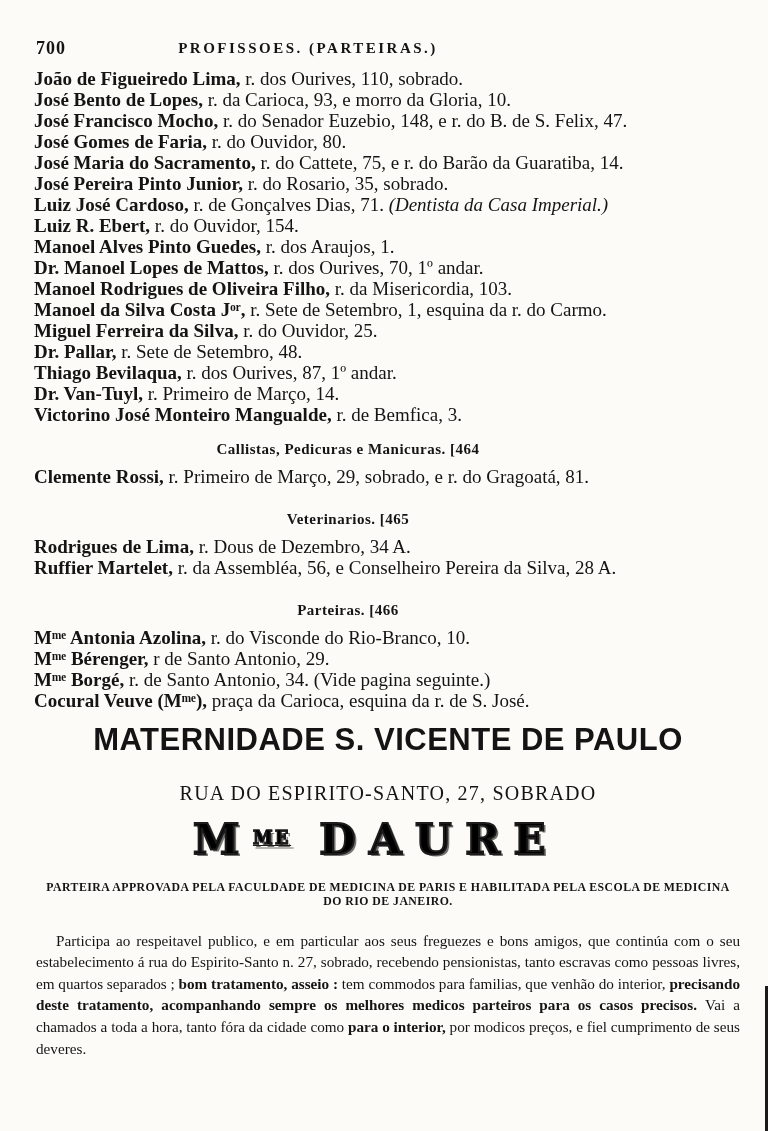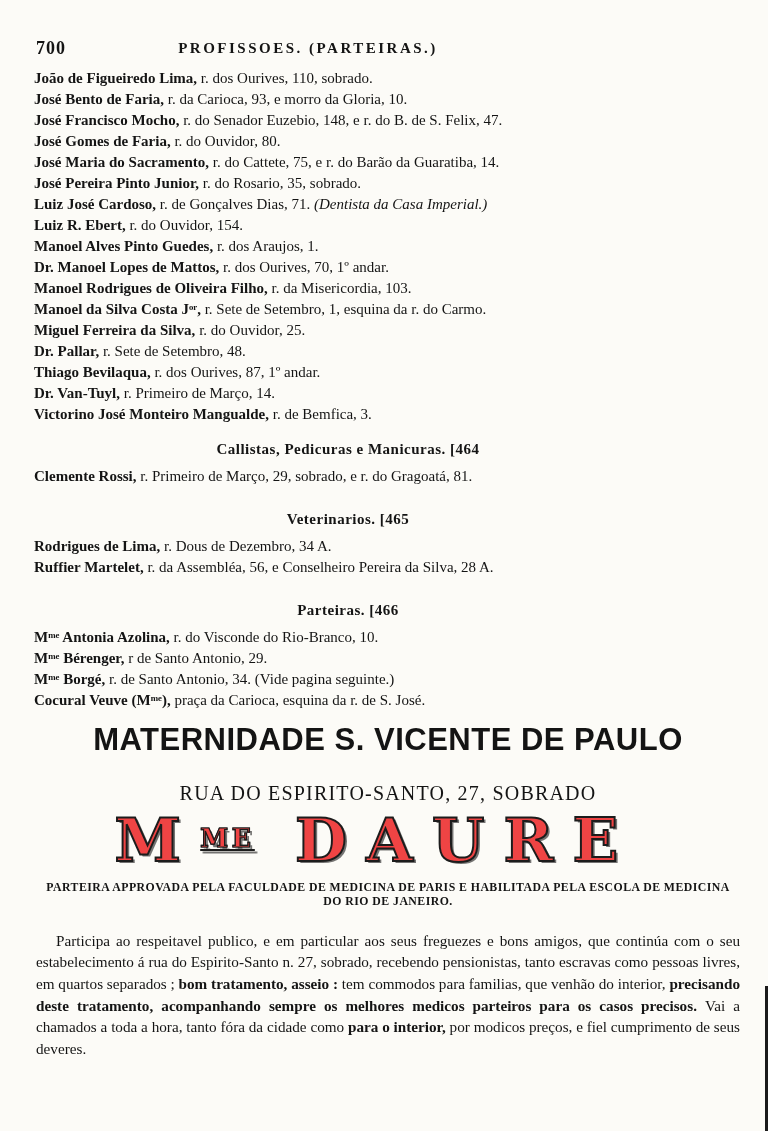--- a/index.html
+++ b/index.html
@@ -18,41 +18,41 @@
   .pg-num {
     position: absolute; left: 2px; top: 0;
     font-size: 18px; font-weight: bold; letter-spacing: 1px;
   }
   .pg-title {
     position: absolute; left: 0; right: 0; top: 2px;
     text-align: center; transform: translateX(-80px);
     font-size: 15px; font-weight: bold; letter-spacing: 2.5px;
   }
   .entries { margin: 0; }
-  .entry { margin: 0; font-size: 15px; line-height: 21px; }
+  .entry { margin: 0; font-size: 19px; line-height: 21px; }
   .nm { font-weight: bold; }
   .dt { font-weight: normal; }
   .note { font-style: italic; }
   .sec {
     margin: 14px 0 6px; text-align: center; transform: translateX(-40px);
     font-size: 15px; font-weight: bold; letter-spacing: 0.5px; line-height: 21px;
   }
   .sec.sp { margin-top: 22px; }
   .ad { margin-top: 10px; text-align: center; }
   .ad-title {
     margin: 0;
     font-family: "Liberation Sans", "DejaVu Sans", sans-serif;
     font-size: 31px; font-weight: bold; letter-spacing: 0.5px; line-height: 38px;
   }
   .ad-address { margin-top: 23px; font-size: 20px; letter-spacing: 1.2px; line-height: 22px; }
   .ad-name {
     margin-top: 6px; transform: translateX(-12px);
     font-family: "DejaVu Serif", serif;
-    font-size: 60px; font-weight: bold; letter-spacing: 0.32em; line-height: 56px;
-    color: #ef4444;
+    font-size: 42px; font-weight: bold; letter-spacing: 0.32em; line-height: 56px;
+    color: #000000;
     -webkit-text-stroke: 2px #1c1c1c;
     text-shadow: 2.5px 2.5px 0 rgba(25,25,25,0.6);
   }
   .ad-sup {
     font-size: 0.42em; vertical-align: 0.55em; letter-spacing: 0.15em;
     text-decoration: underline;
     -webkit-text-stroke: 1.2px #1c1c1c;
   }
   .ad-creds {
     margin: 12px auto 0; padding: 0 6px;
@@ -75,21 +75,21 @@
 
 <div class="page">
 
   <header class="pg-header">
     <span class="pg-num">700</span>
     <span class="pg-title">PROFISSOES. (PARTEIRAS.)</span>
   </header>
 
   <div class="entries">
     <p class="entry"><b class="nm">João de Figueiredo Lima,</b><span class="dt"> r. dos Ourives, 110, sobrado.</span></p>
-    <p class="entry"><b class="nm">José Bento de Faria,</b><span class="dt"> r. da Carioca, 93, e morro da Gloria, 10.</span></p>
+    <p class="entry"><b class="nm">José Bento de Lopes,</b><span class="dt"> r. da Carioca, 93, e morro da Gloria, 10.</span></p>
     <p class="entry"><b class="nm">José Francisco Mocho,</b><span class="dt"> r. do Senador Euzebio, 148, e r. do B. de S. Felix, 47.</span></p>
     <p class="entry"><b class="nm">José Gomes de Faria,</b><span class="dt"> r. do Ouvidor, 80.</span></p>
     <p class="entry"><b class="nm">José Maria do Sacramento,</b><span class="dt"> r. do Cattete, 75, e r. do Barão da Guaratiba, 14.</span></p>
     <p class="entry"><b class="nm">José Pereira Pinto Junior,</b><span class="dt"> r. do Rosario, 35, sobrado.</span></p>
     <p class="entry"><b class="nm">Luiz José Cardoso,</b><span class="dt"> r. de Gonçalves Dias, 71. </span><i class="note">(Dentista da Casa Imperial.)</i></p>
     <p class="entry"><b class="nm">Luiz R. Ebert,</b><span class="dt"> r. do Ouvidor, 154.</span></p>
     <p class="entry"><b class="nm">Manoel Alves Pinto Guedes,</b><span class="dt"> r. dos Araujos, 1.</span></p>
     <p class="entry"><b class="nm">Dr. Manoel Lopes de Mattos,</b><span class="dt"> r. dos Ourives, 70, 1º andar.</span></p>
     <p class="entry"><b class="nm">Manoel Rodrigues de Oliveira Filho,</b><span class="dt"> r. da Misericordia, 103.</span></p>
     <p class="entry"><b class="nm">Manoel da Silva Costa Jᵒʳ,</b><span class="dt"> r. Sete de Setembro, 1, esquina da r. do Carmo.</span></p>

